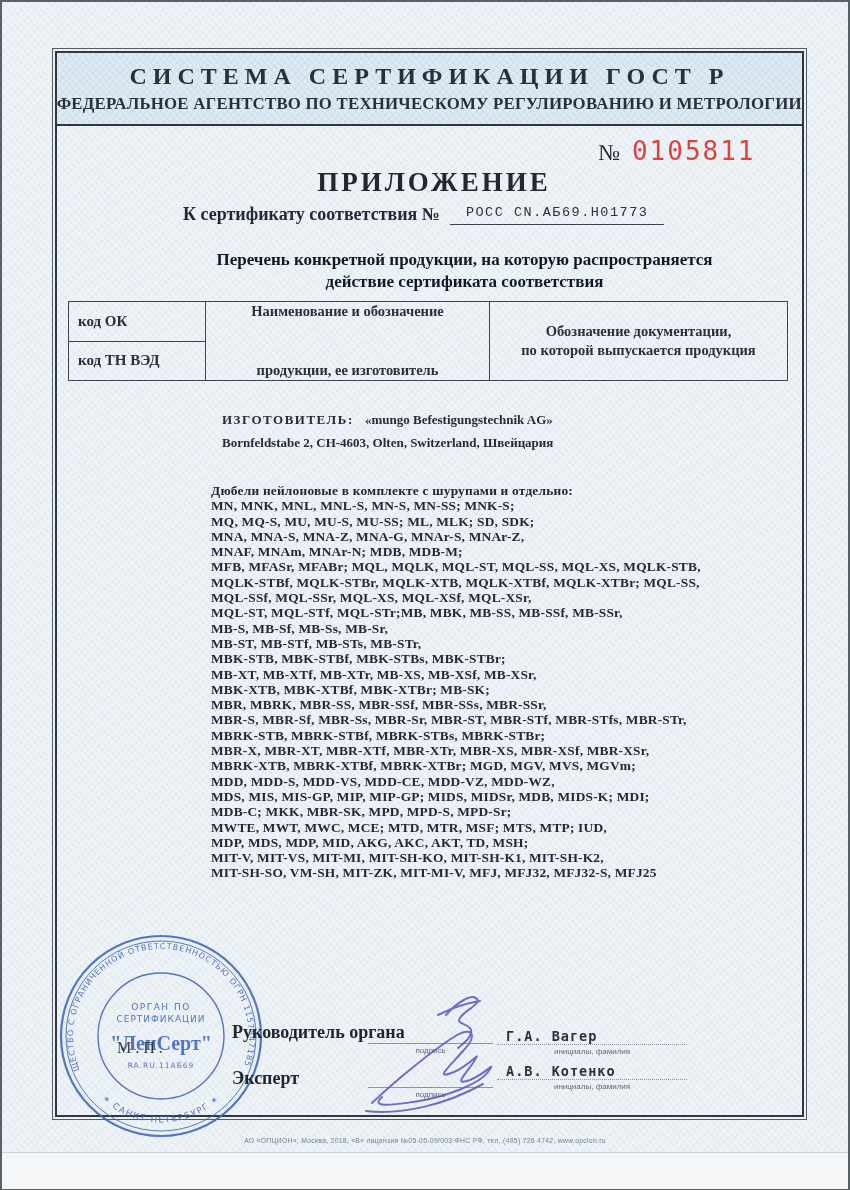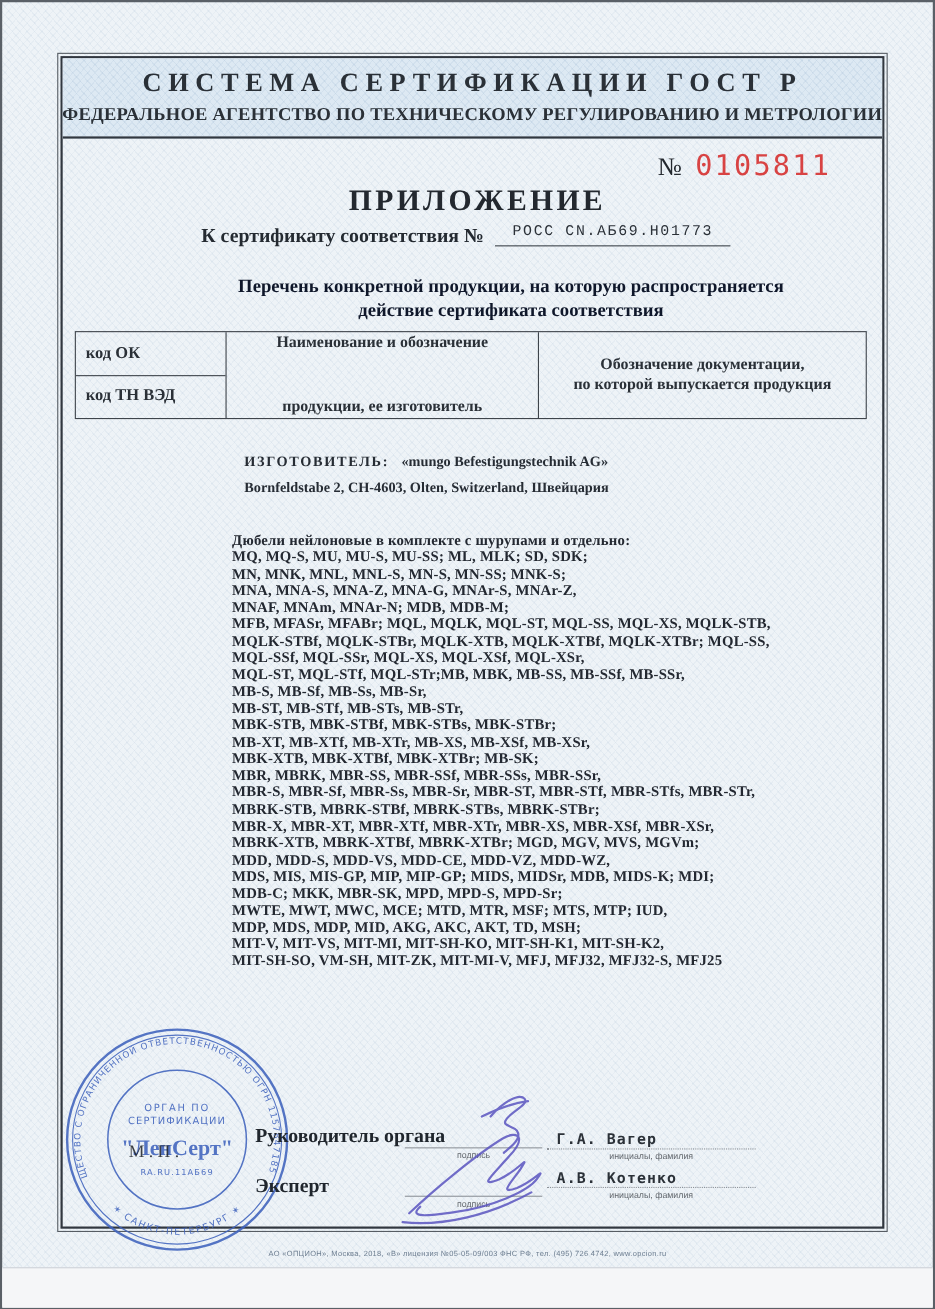--- a/index.html
+++ b/index.html
@@ -28,21 +28,21 @@
   }
   .hdr1{font-size:24px;font-weight:bold;letter-spacing:6px;color:#2a3037;white-space:nowrap;}
   .hdr2{font-size:16.5px;font-weight:bold;letter-spacing:0.2px;color:#2a3037;white-space:nowrap;transform:scaleX(1.02);}
   
   .serial{top:136px;left:598px;display:flex;align-items:baseline;gap:12px;}
   .serial .no{font-size:23px;color:#23282e;}
   .serial .digits{font-family:"DejaVu Sans Mono", monospace;font-size:26px;letter-spacing:2px;font-weight:400;}
   
   .title{left:52px;top:167px;width:764px;text-align:center;font-size:27px;font-weight:bold;letter-spacing:3px;color:#23282f;}
   
-  .certrow{left:183px;top:204px;display:flex;align-items:flex-start;}
+  .certrow{left:183px;top:204px;display:flex;align-items:center;}
   .certrow .lbl{font-size:18px;font-weight:bold;color:#242a31;white-space:nowrap;}
   .certrow .numbox{
     margin-left:10px;border-bottom:1.4px solid #3d434a;padding:0 16px 4px 16px;
     font-family:"Liberation Mono", monospace;font-size:13.5px;letter-spacing:1.5px;color:#2b3138;white-space:nowrap;
   }
   
   .subtitle{left:52px;top:249px;width:825px;text-align:center;font-size:17px;font-weight:bold;color:#0f172a;line-height:22px;}
   
   .tbl{left:68px;top:301px;width:718px;height:78px;border:1px solid #3e444b;display:grid;grid-template-columns:137px 284px 1fr;}
   .tbl .c1{border-right:1px solid #3e444b;display:flex;flex-direction:column;justify-content:space-between;}
@@ -120,22 +120,22 @@
 <div class="abs manuf">
   <div>
     <span class="mlabel">ИЗГОТОВИТЕЛЬ:</span>
     <span class="mname">«mungo Befestigungstechnik AG»</span>
   </div>
   <div class="maddr">Bornfeldstabe 2, CH-4603, Olten, Switzerland, Швейцария</div>
 </div>
 
 <div class="abs plist">
     <div>Дюбели нейлоновые в комплекте с шурупами и отдельно:</div>
+    <div>MN, MNK, MNL, MNL-S, MN-S, MN-SS; MNK-S;</div>
     <div>MQ, MQ-S, MU, MU-S, MU-SS; ML, MLK; SD, SDK;</div>
-    <div>MN, MNK, MNL, MNL-S, MN-S, MN-SS; MNK-S;</div>
     <div>MNA, MNA-S, MNA-Z, MNA-G, MNAr-S, MNAr-Z,</div>
     <div>MNAF, MNAm, MNAr-N; MDB, MDB-M;</div>
     <div>MFB, MFASr, MFABr; MQL, MQLK, MQL-ST, MQL-SS, MQL-XS, MQLK-STB,</div>
     <div>MQLK-STBf, MQLK-STBr, MQLK-XTB, MQLK-XTBf, MQLK-XTBr; MQL-SS,</div>
     <div>MQL-SSf, MQL-SSr, MQL-XS, MQL-XSf, MQL-XSr,</div>
     <div>MQL-ST, MQL-STf, MQL-STr;MB, MBK, MB-SS, MB-SSf, MB-SSr,</div>
     <div>MB-S, MB-Sf, MB-Ss, MB-Sr,</div>
     <div>MB-ST, MB-STf, MB-STs,  MB-STr,</div>
     <div>MBK-STB, MBK-STBf, MBK-STBs, MBK-STBr;</div>
     <div>MB-XT, MB-XTf, MB-XTr, MB-XS, MB-XSf, MB-XSr,</div>

